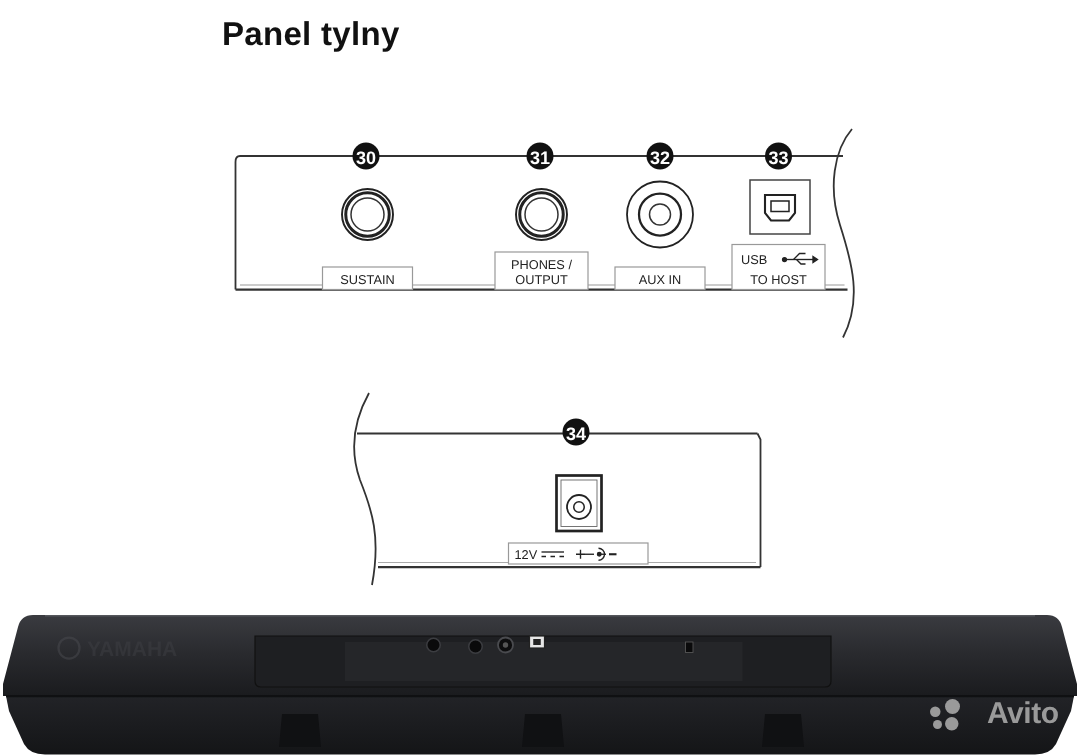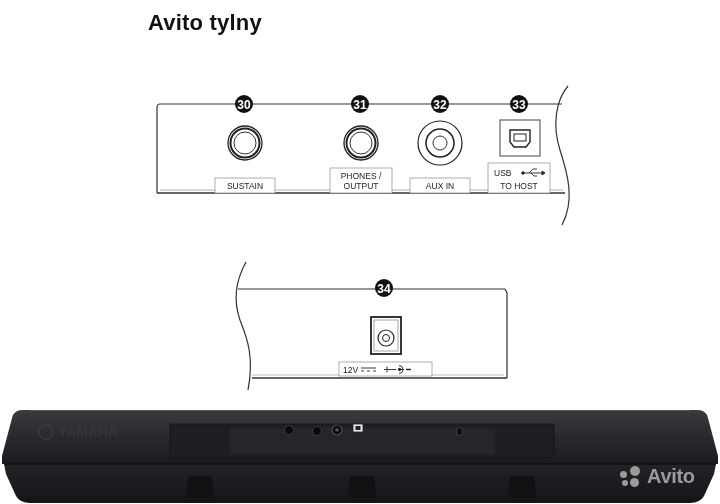--- a/index.html
+++ b/index.html
@@ -7,30 +7,30 @@
   body { position: relative; font-family: "Liberation Sans", sans-serif; color: #111; }
   .title {
     position: absolute; left: 148px; top: 10px;
     font-size: 22px; font-weight: bold; color: #111; letter-spacing: 0.2px;
   }
   svg { position: absolute; left: 0; top: 0; }
   .lbl { font-family: "Liberation Sans", sans-serif; fill: #222; }
   .badge-text { font-family: "Liberation Sans", sans-serif; font-weight: bold; fill: #fff; }
   .avito {
     position: absolute; left: 620px; top: 465px;
-    display: flex; align-items: center; gap: 5px;
+    display: flex; align-items: center; gap: 16px;
   }
   .avito-dots { width: 22px; height: 22px; position: relative; }
   .avito-dots span { position: absolute; background: #9a9a9a; border-radius: 50%; }
   .avito-text { font-size: 20px; font-weight: bold; color: #9a9a9a; letter-spacing: -0.3px; }
 </style>
 </head>
 <body>
 
-<div class="title">Avito tylny</div>
+<div class="title">Panel tylny</div>
 
 <svg width="720" height="504" viewBox="0 0 720 504" xmlns="http://www.w3.org/2000/svg">
   <defs>
     <linearGradient id="bodyGrad" x1="0" y1="0" x2="0" y2="1">
       <stop offset="0" stop-color="#3a3b40"></stop>
       <stop offset="0.45" stop-color="#2a2b2f"></stop>
       <stop offset="1" stop-color="#1a1b1e"></stop>
     </linearGradient>
     <linearGradient id="lowerGrad" x1="0" y1="0" x2="0" y2="1">
       <stop offset="0" stop-color="#222327"></stop>

